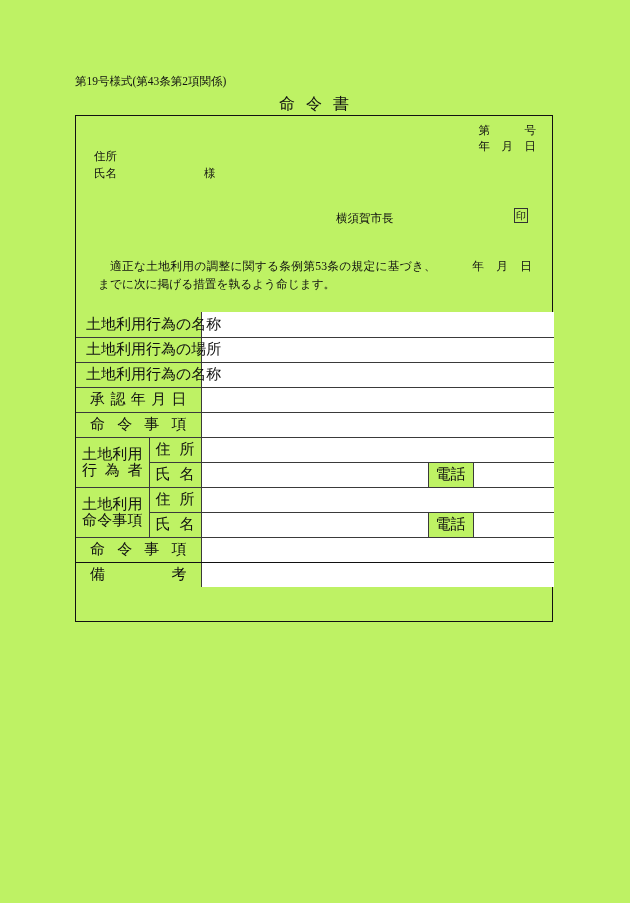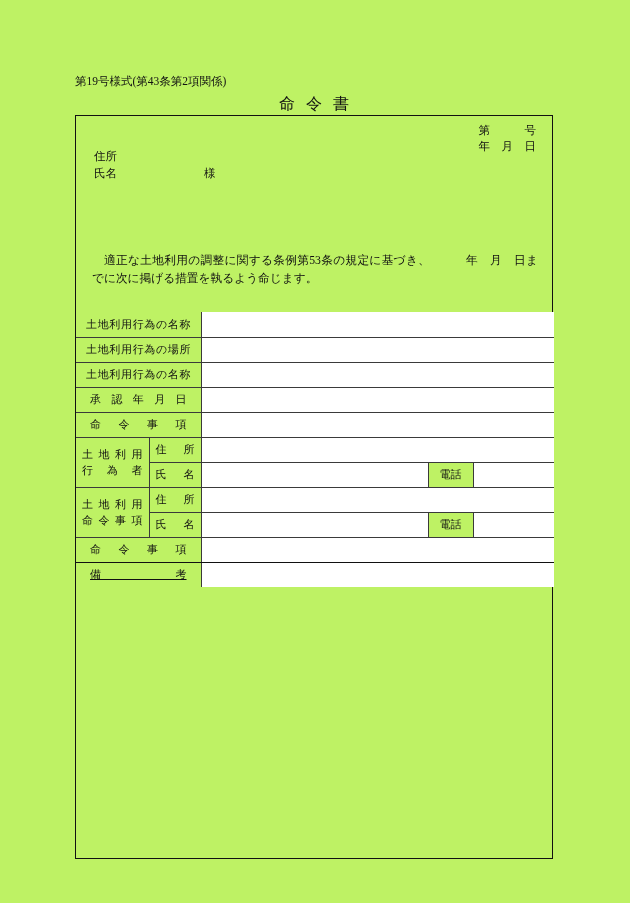--- a/index.html
+++ b/index.html
@@ -45,21 +45,21 @@
     text-indent: 11px;
     white-space: nowrap;
   }
 
   
   .frame {
     position: absolute;
     left: 75px;
     top: 115px;
     width: 478px;
-    height: 744px;
+    height: 507px;
     border: 1.6px solid #111111;
     box-sizing: border-box;
   }
 
   
   .header-zone {
     position: absolute;
     left: 0;
     top: 0;
     right: 0;
@@ -124,39 +124,39 @@
   
   .body-text {
     position: absolute;
     left: 14px;
     right: 12px;
     top: 134px;
     font-size: 11.7px;
     line-height: 17.5px;
   }
   .body-text p {
-    margin: 2px;
+    margin: 8px;
     text-indent: 12px;
     text-align: justify;
     text-justify: inter-character;
   }
 
   
   .grid {
     position: absolute;
     left: 0;
     right: 0;
     top: 196px;
     border-collapse: collapse;
     width: 100%;
     table-layout: fixed;
   }
   .grid td {
     border: 0.9px solid #3a3a3a;
-    font-size: 11px;
+    font-size: 15px;
     padding: 0 6px;
     vertical-align: middle;
     height: 25px;
     box-sizing: border-box;
   }
   .grid td.nobl { border-left: none; }
   .grid td.nobr { border-right: none; }
   .grid tr.first-row td { border-top: none; }
 
   .lbl {
@@ -182,21 +182,21 @@
   .two-line {
     display: block;
     line-height: 16px;
     text-align: justify;
     text-align-last: justify;
     text-justify: inter-character;
   }
   .thick-bottom { border-bottom-width: 1.6px !important; border-bottom-color:#111 !important; }
 
   .tall-cmd { height: 94px; }
-  .tall-note { height: 68px; text-decoration: underline; }
+  .tall-note { height: 68px; }
 
   .mid-label {
     display: block;
     text-align: justify;
     text-align-last: justify;
     text-justify: inter-character;
     padding: 0 8px;
   }
 </style>
 </head>
@@ -220,20 +220,24 @@
       <div class="addressee">
         <div class="row">
           <span class="label">住所</span>
         </div>
         <div class="row">
           <span class="label">氏名</span>
           <span class="sama">様</span>
         </div>
       </div>
 
+      <div class="issuer">
+        <span class="who">横須賀市長</span>
+        <span class="seal-box">印</span>
+      </div>
 
       <div class="body-text">
         <p>適正な土地利用の調整に関する条例第53条の規定に基づき、　　　年　月　日までに次に掲げる措置を執るよう命じます。</p>
       </div>
 
     </div>
 
     <table class="grid">
       <colgroup>
         <col style="width:73px">

